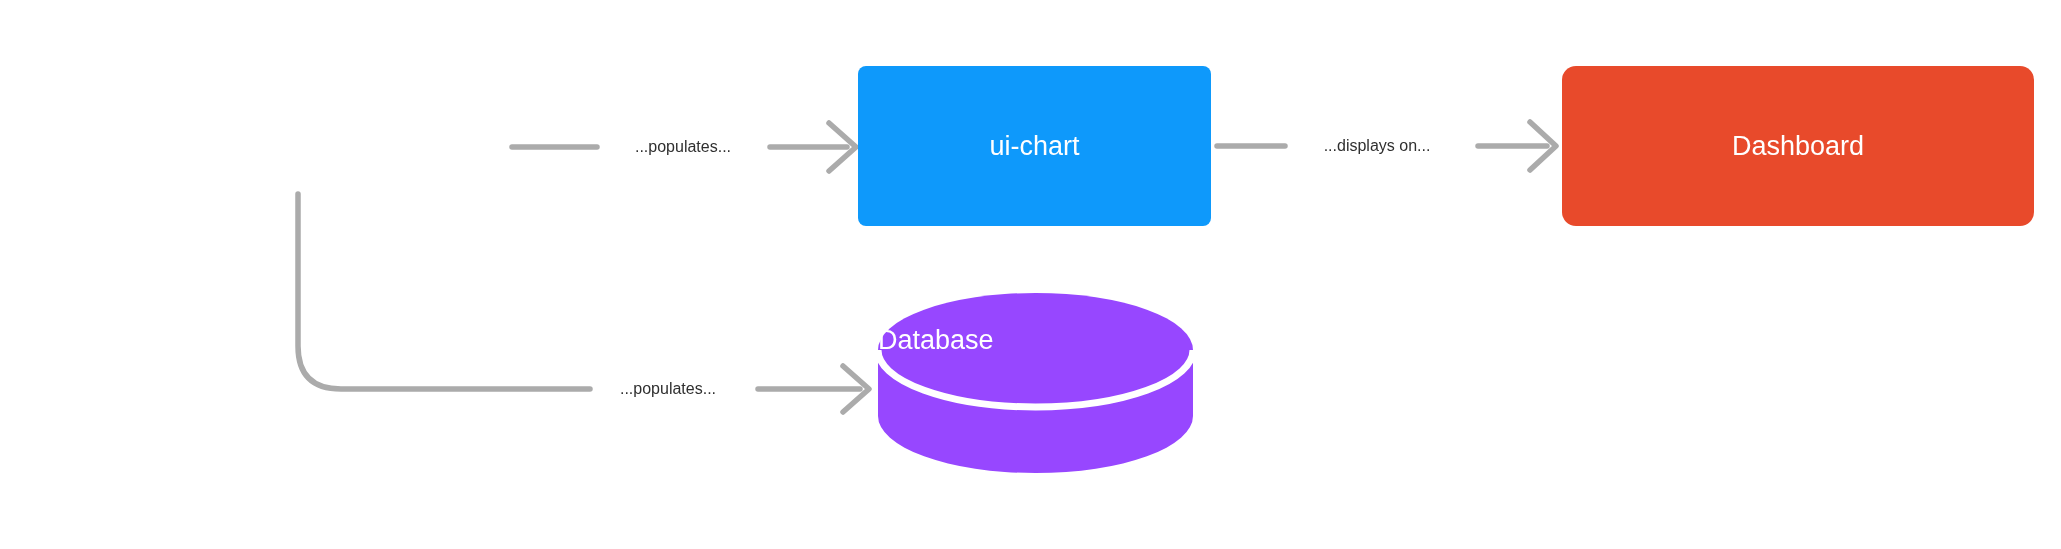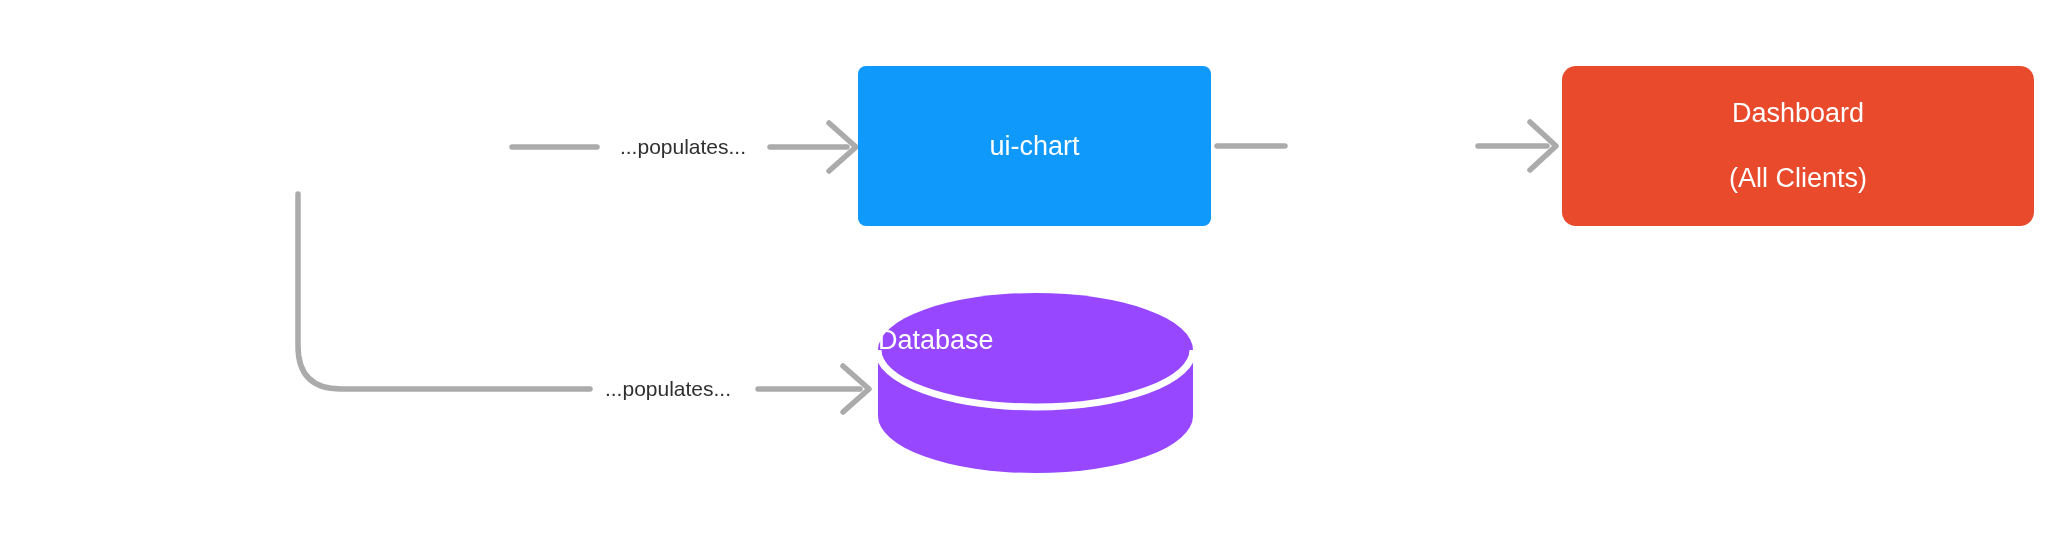--- a/index.html
+++ b/index.html
@@ -81,21 +81,21 @@
     font-weight: 500;
     text-align: left;
   }
   .edge-label {
     position: absolute;
     width: 200px;
     height: 28px;
     line-height: 28px;
     text-align: center;
     color: var(--label-color, #2f2f2f);
-    font-size: 21px;
+    font-size: 16px;
   }
   .edge-label-a { left: 583px; top: 133px; }
   .edge-label-b { left: 1277px; top: 132px; }
   .edge-label-c { left: 568px; top: 375px; }
 </style>
 </head>
 <body>
 
 <div class="canvas">
 
@@ -120,21 +120,21 @@
     </g>
   </svg>
 
 
   <div class="node node-uichart">
     <span>ui-chart</span>
   </div>
 
   <div class="node node-dashboard">
     <span>Dashboard</span>
-    <span>(All Clients)</span>
   </div>
 
   <div class="database-label">Database</div>
 
   <div class="edge-label edge-label-a">...populates...</div>
+  <div class="edge-label edge-label-b">...displays on...</div>
   <div class="edge-label edge-label-c">...populates...</div>
 
 </div>
 
 </body></html>

